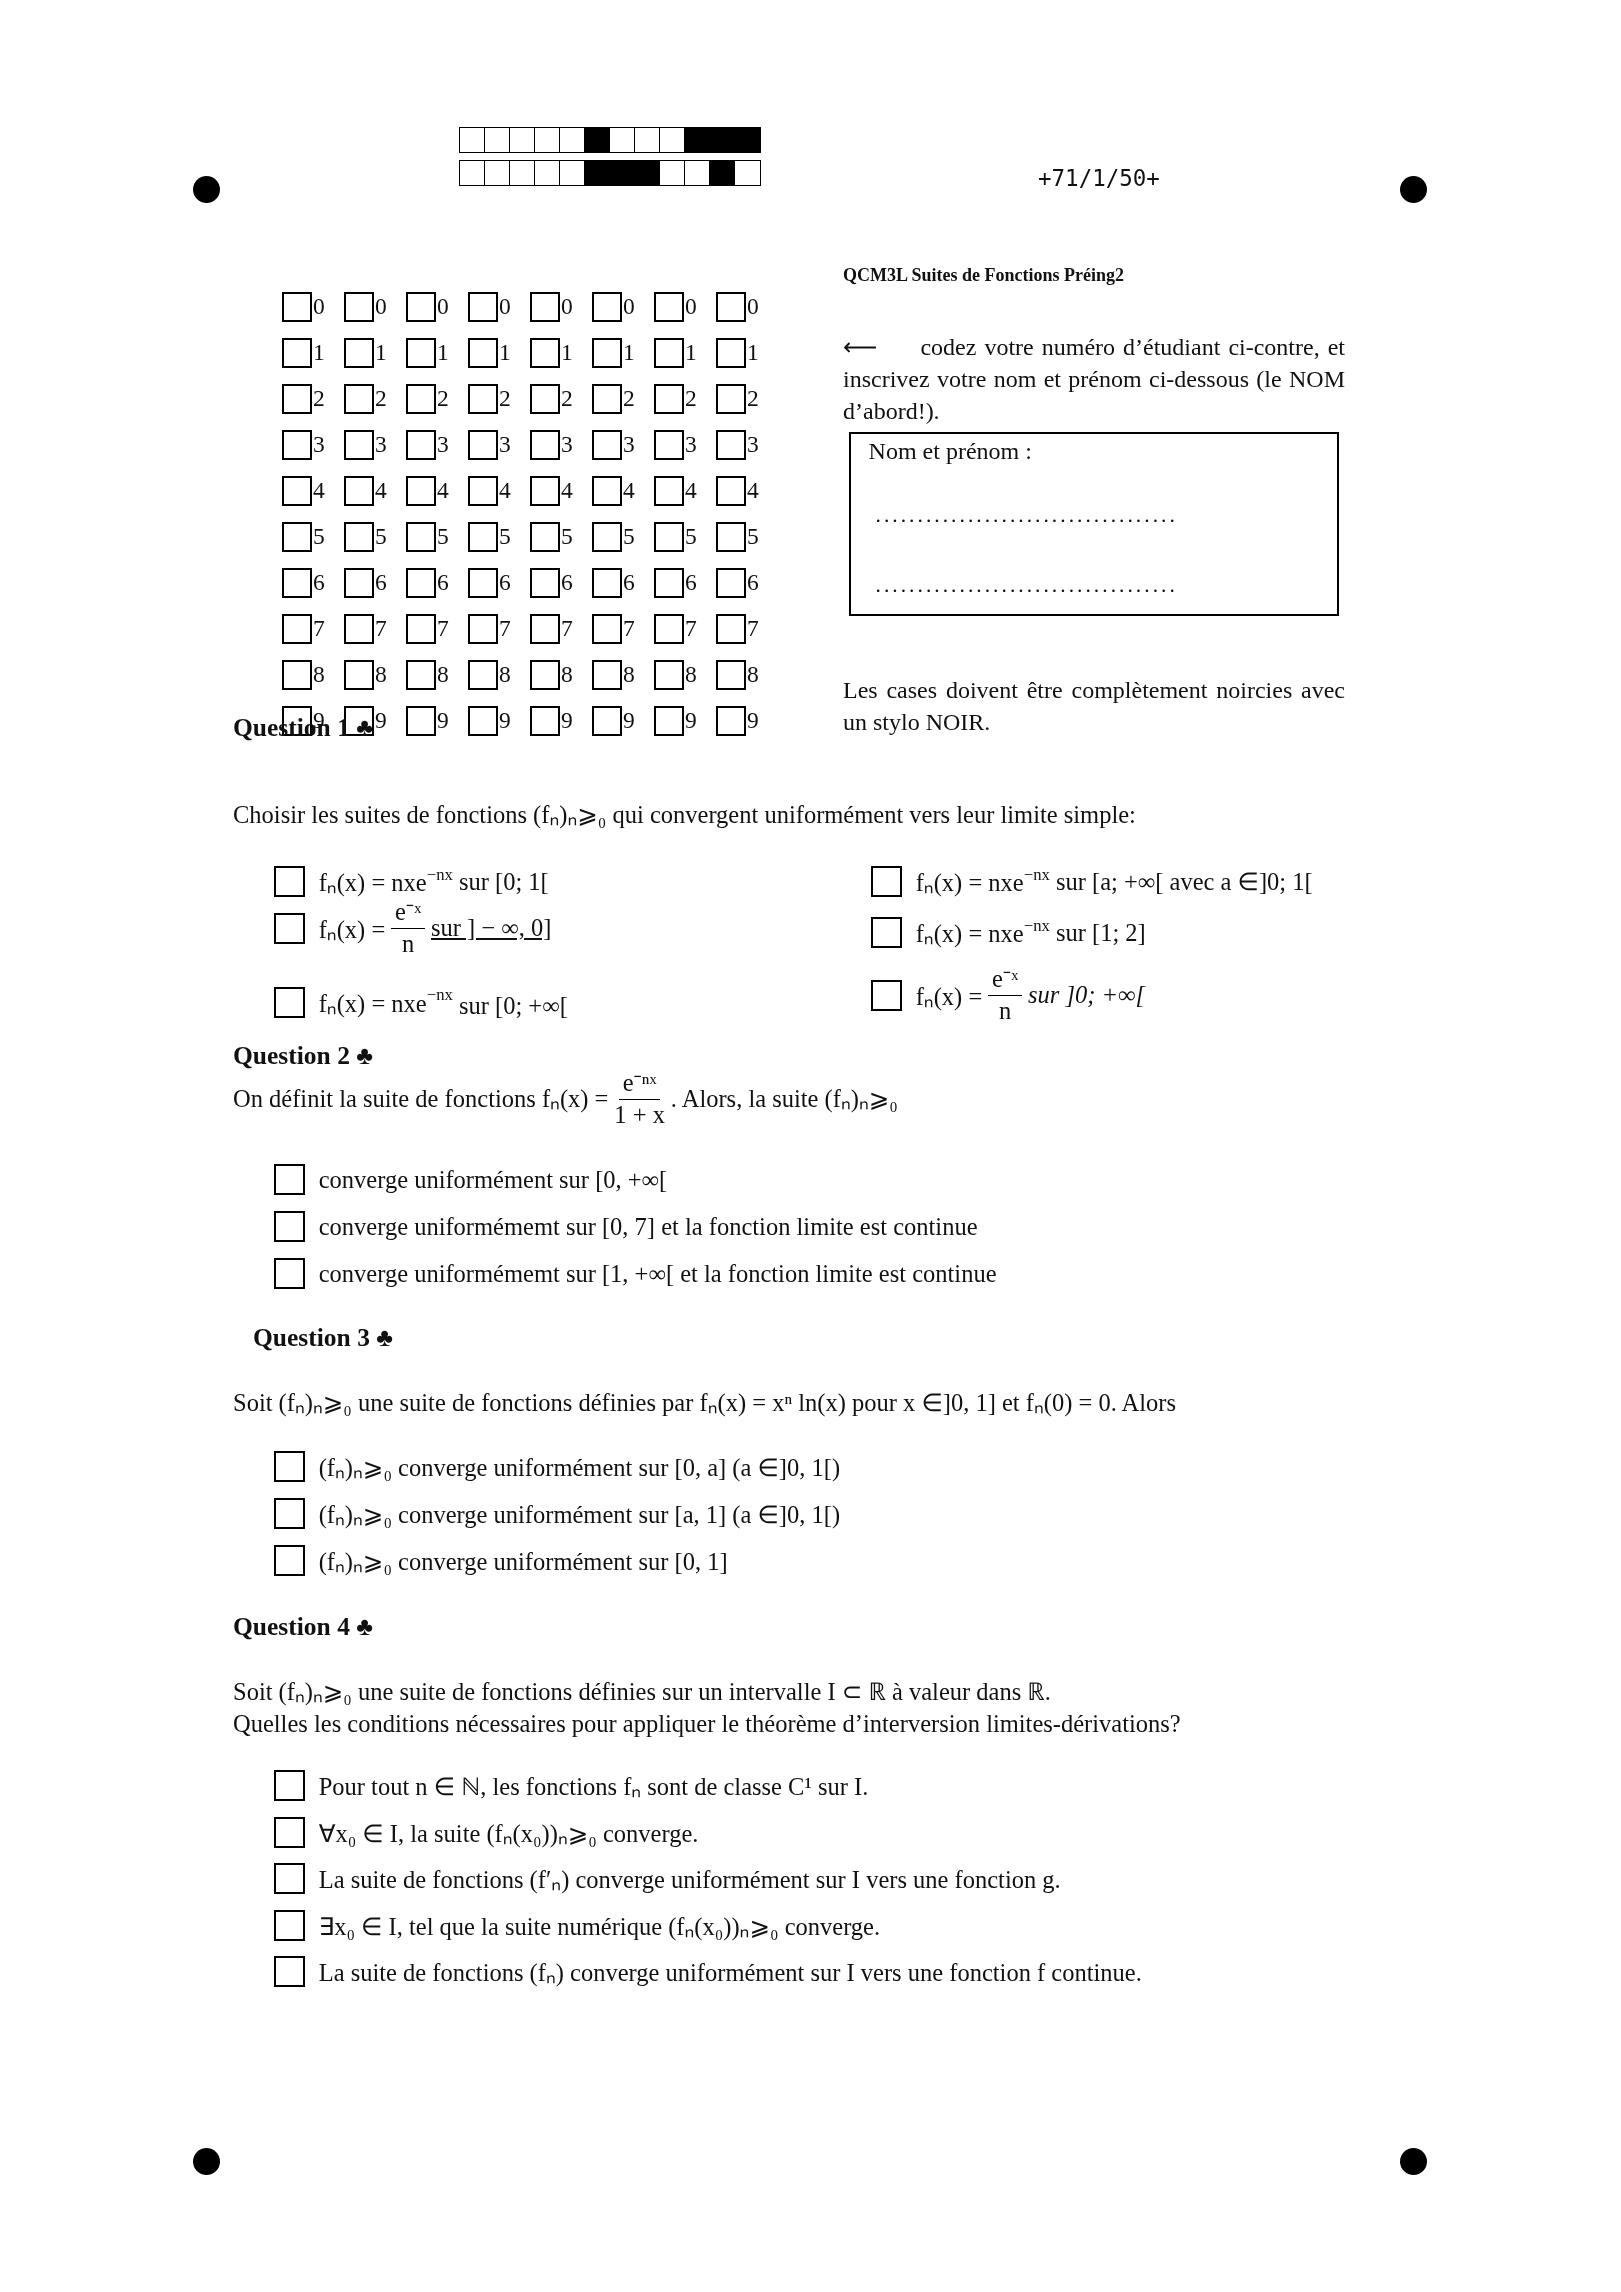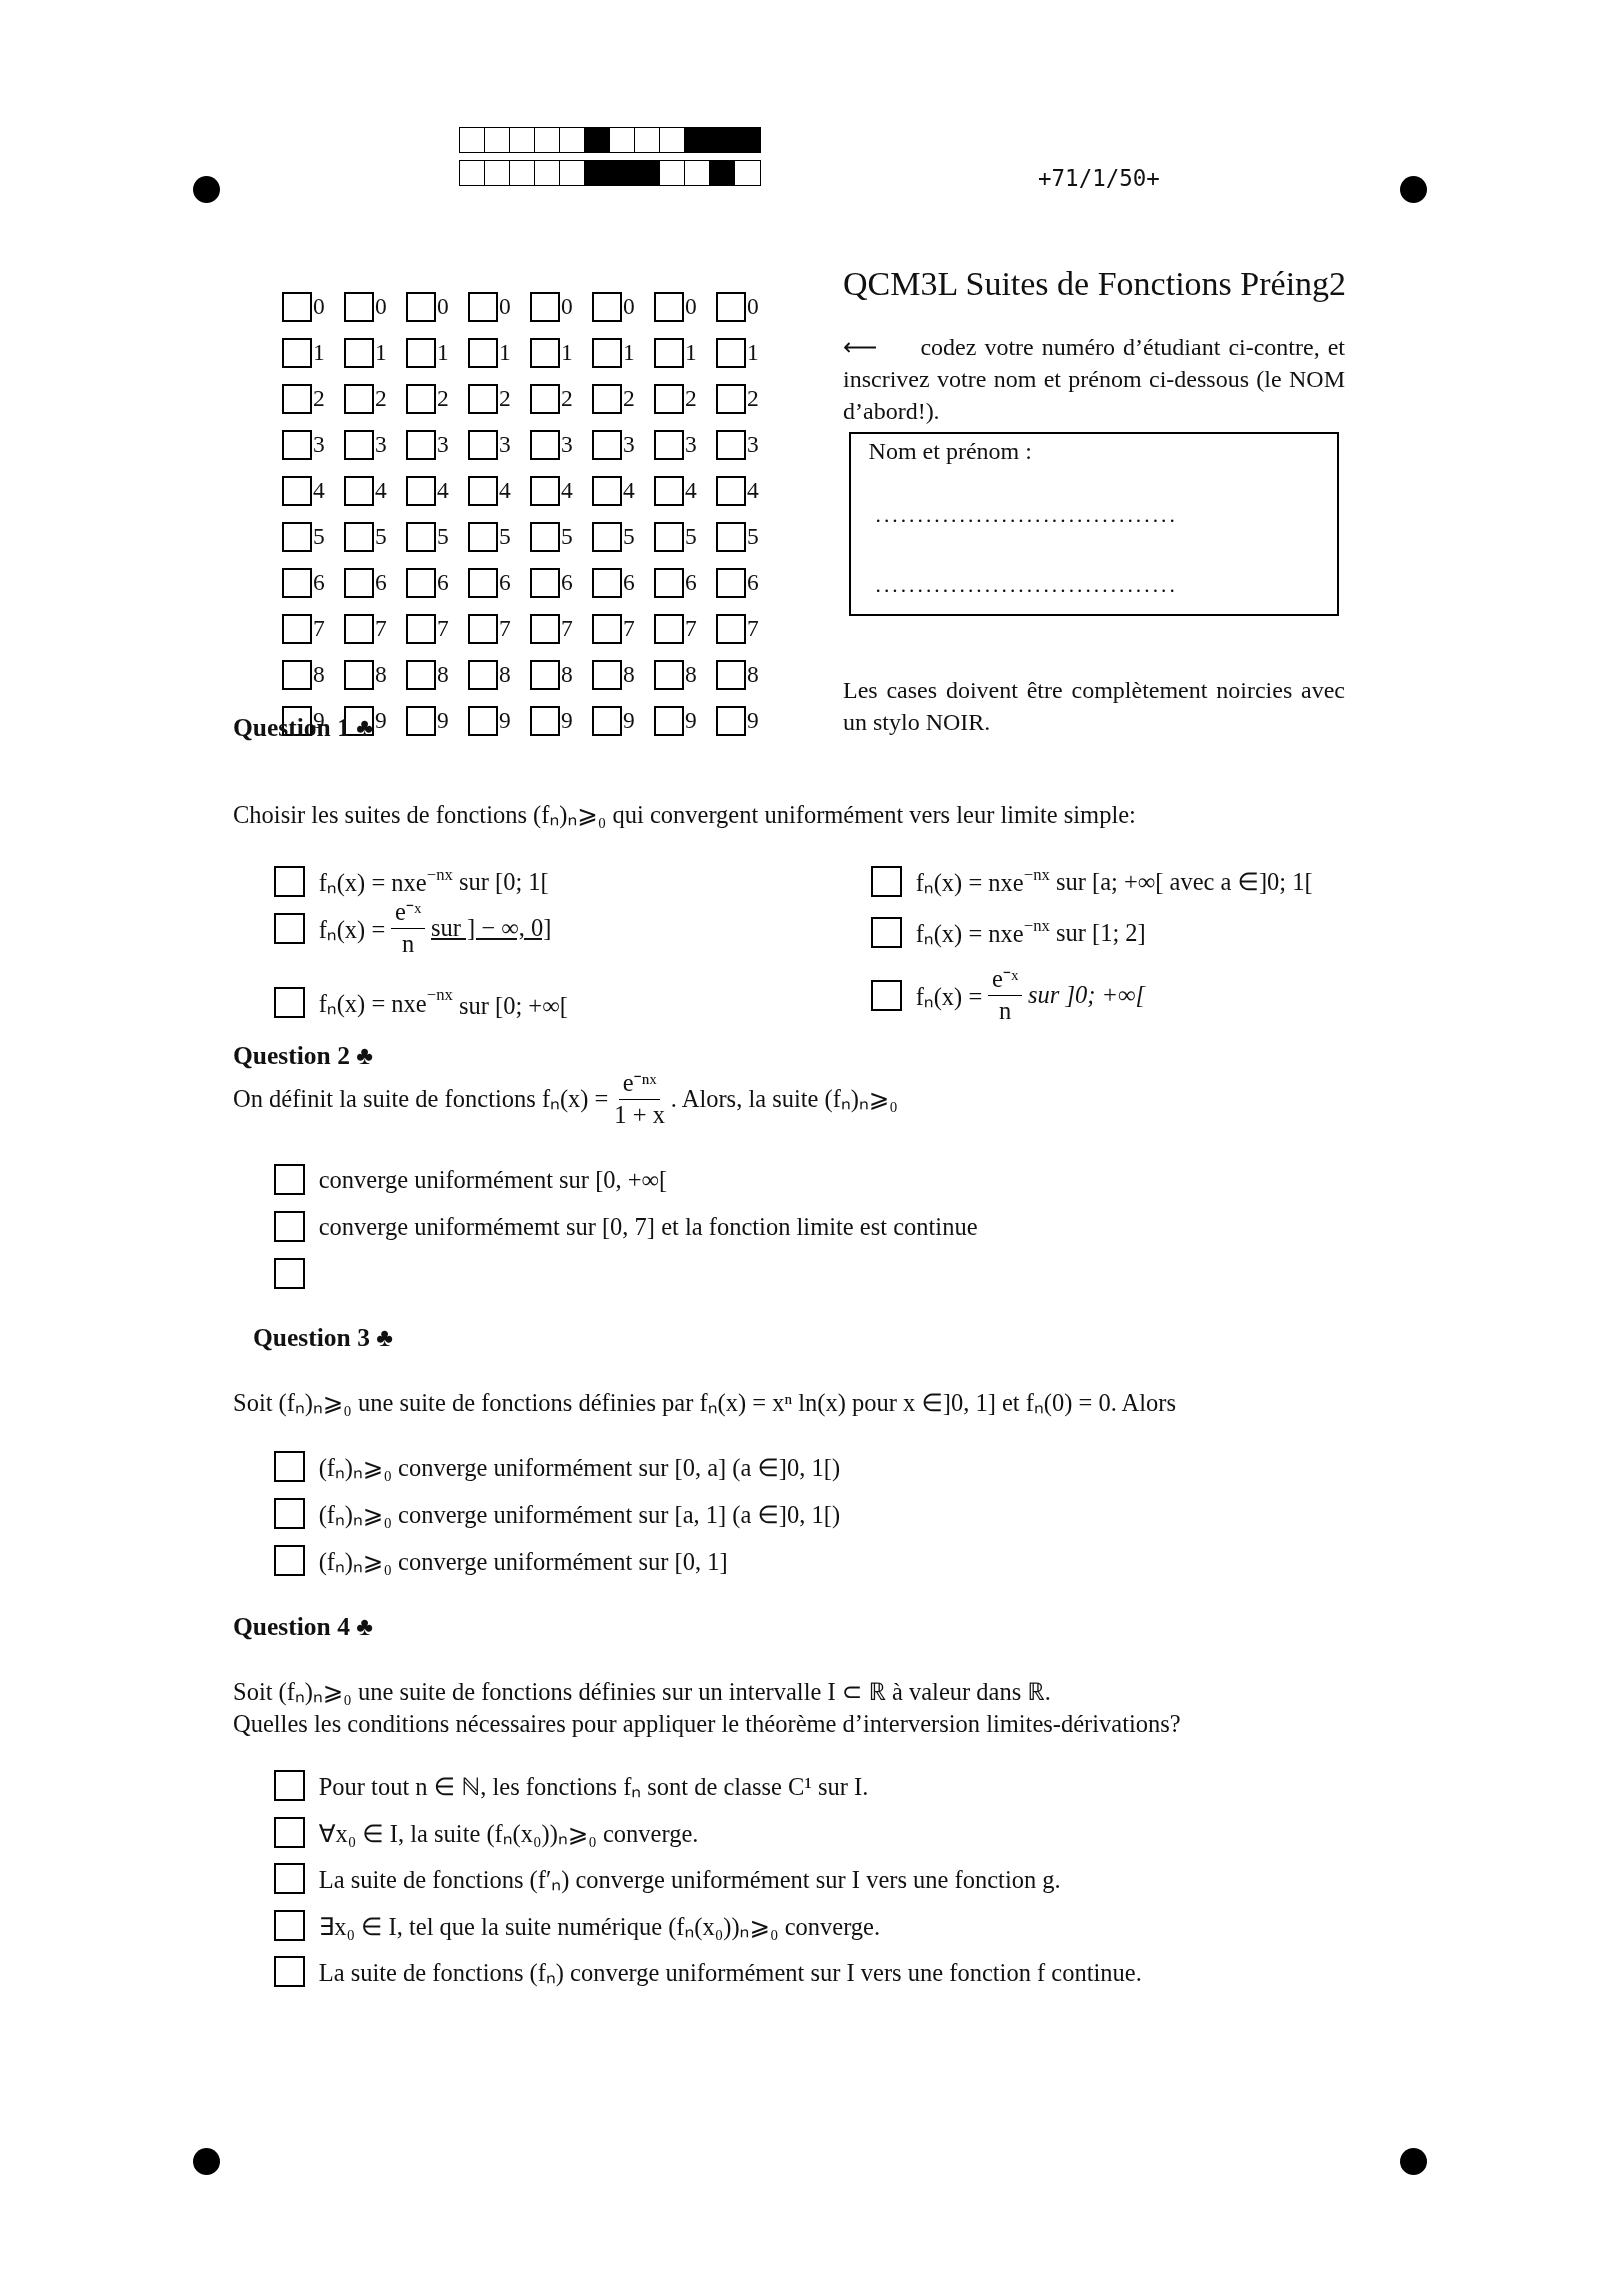--- a/index.html
+++ b/index.html
@@ -10,21 +10,21 @@
   .barcode { position:absolute; display:flex; border:1.5px solid #000; height:23.5px; }
   .barcode .cell { width:25px; height:23.5px; border-right:1.5px solid #000; box-sizing:border-box; }
   .barcode .cell:last-child { border-right:none; }
   .barcode .cell.on { background:#000; }
   .page-id { font-family:"DejaVu Sans Mono","Liberation Mono",monospace; font-size:22.5px; }
   .grid { position:absolute; left:282px; top:284px; }
   .grid-row { display:flex; height:46px; align-items:center; }
   .gcell { display:flex; align-items:center; width:62px; }
   .gbox { width:30px; height:30px; border:2px solid #000; box-sizing:border-box; }
   .glabel { font-size:23.5px; margin-left:1px; line-height:1; font-family:"Liberation Serif",serif; }
-  .title { font-weight:normal; font-size:34px; font-family:"Liberation Serif",serif; }
+  .title { font-weight:bold; font-size:18px; font-family:"Liberation Serif",serif; }
   .para { font-family:"Liberation Serif",serif; font-size:24px; line-height:32px; text-align:justify; }
   .namebox { position:absolute; left:849px; top:432px; width:490px; height:184px; border:2px solid #000; box-sizing:border-box; }
   .namebox .lbl { position:absolute; left:17.6px; top:3.9px; font-family:"Liberation Serif",serif; font-size:24px; }
   .namebox .dots { position:absolute; left:24.5px; font-family:"Liberation Serif",serif; font-size:21.6px; letter-spacing:3px; }
   .qhead { position:absolute; left:233px; font-weight:bold; font-family:"Liberation Serif",serif; font-size:25.5px; }
   .qtext { position:absolute; left:233px; font-family:"Liberation Serif",serif; font-size:24.5px; line-height:32px; white-space:nowrap; }
   .ans { position:absolute; display:flex; align-items:center; white-space:nowrap; font-family:"Liberation Serif",serif; font-size:24.5px;padding-left:20px; }
   .cb { width:31px; height:31px; border:2px solid #000; box-sizing:border-box; margin-right:13.7px; flex:none; background:#fff; }
   .frac { display:inline-flex; flex-direction:column; align-items:center; vertical-align:middle; margin:0 5.9px; line-height:1.1; }
   .frac .num { border-bottom:1.5px solid #000; padding:0 3.9px 2px 3.9px; }
@@ -495,20 +495,21 @@
     <div class="ans" style="left: 254px; top: 1164px;">
       <div class="cb"></div>
       <span>converge uniformément sur [0, +∞[</span>
     </div>
     <div class="ans" style="left: 254px; top: 1211px;">
       <div class="cb"></div>
       <span>converge uniformémemt sur [0, 7] et la fonction limite est continue</span>
     </div>
     <div class="ans" style="left: 254px; top: 1258px;">
       <div class="cb"></div>
+      <span>converge uniformémemt sur [1, +∞[ et la fonction limite est continue</span>
     </div>
   </div>
 
 <div class="qhead" style="top:1323px;margin-left:20px;">Question 3 ♣</div>
 <div class="qtext" style="top:1387px;">Soit (fₙ)ₙ⩾₀ une suite de fonctions définies par fₙ(x) = xⁿ ln(x) pour x ∈]0, 1] et fₙ(0) = 0. Alors</div>
 <div id="q3answers">
     <div class="ans" style="left: 254px; top: 1450px;">
       <div class="cb"></div>
       <span>(fₙ)ₙ⩾₀ converge uniformément sur [0, a] (a ∈]0, 1[)</span>
     </div>

